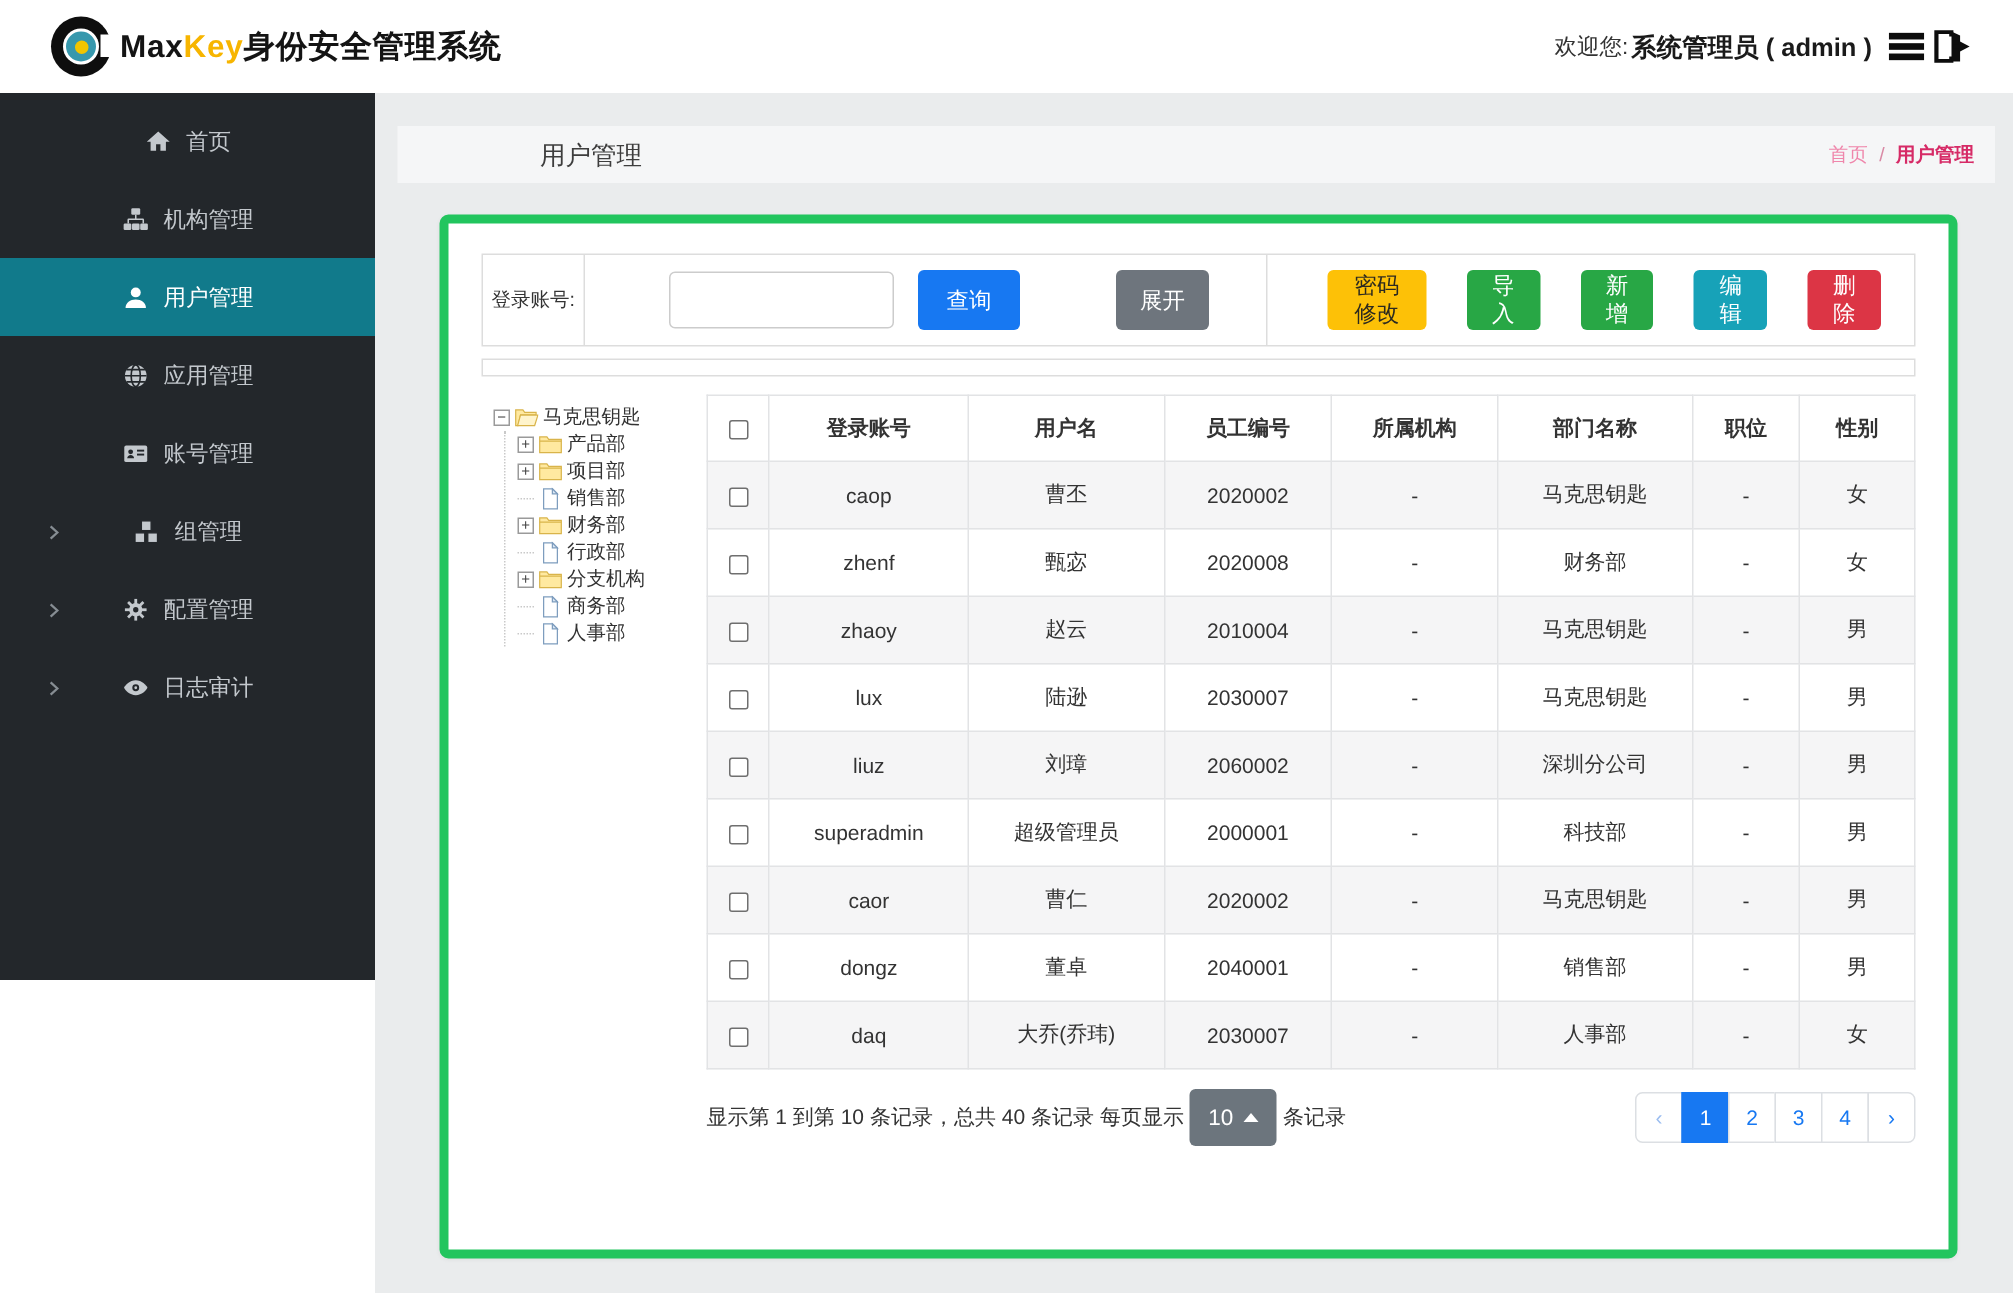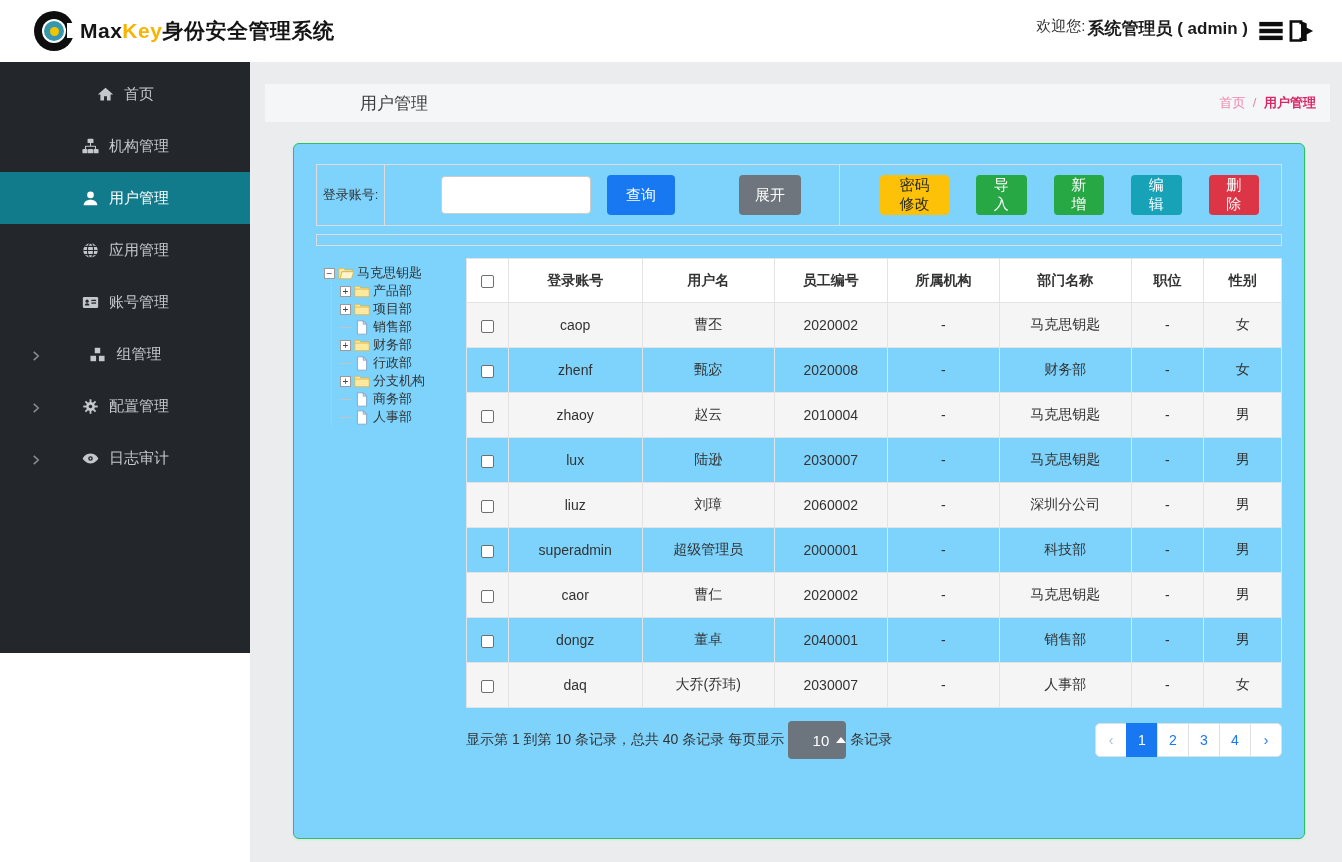--- a/index.html
+++ b/index.html
@@ -13,21 +13,21 @@
   .logo { width:40px; height:40px; position:relative; }
   .logo .outer { position:absolute; inset:0; border-radius:50%; background:#0e0e0e; }
   .logo .notch { position:absolute; right:-4px; top:12px; width:11px; height:15px; background:#fff; }
   .logo .ring { position:absolute; left:8px; top:8px; width:24px; height:24px; border-radius:50%;
     background:#fff; display:flex; align-items:center; justify-content:center; }
   .logo .teal { width:20px; height:20px; border-radius:50%; background:#3798ad;
     display:flex; align-items:center; justify-content:center; }
   .logo .dot { width:9px; height:9px; border-radius:50%; background:#f2c500; }
   .brand-text { font-size:21px; font-weight:bold; color:#141414; letter-spacing:.5px; }
   .brand-text .key { color:#f7b500; }
-  .nav-right { display:flex; align-items:flex-start; }
+  .nav-right { display:flex; align-items:center; }
   .welcome { font-size:15px; color:#333; margin-right:2px; }
   .username { font-size:17px; font-weight:bold; color:#1a1a1a; margin-right:8px; }
   .nav-ic { width:30px; height:28px; color:#0d0d0d; display:flex; align-items:center; justify-content:center; cursor:pointer; }
   .nav-ic svg { width:28px; height:26px; }
 
   
   .sidebar { position:fixed; left:0; top:62px; width:250px; height:591px;
     background:#23272b; padding-top:6px; }
   .side-item { position:relative; height:52px; display:flex; align-items:center;
     justify-content:center; gap:10px; color:#c3c8cd; font-size:15px; cursor:pointer; }
@@ -41,22 +41,22 @@
   
   .main { position:fixed; left:250px; top:62px; right:0; bottom:0; background:#eaeced; }
   .pagebar { position:absolute; left:15px; right:12px; top:22px; height:38px; background:#f5f6f7;
     display:flex; align-items:center; justify-content:space-between; padding:0 14px 0 95px; }
   .page-title { font-size:17px; color:#3d3d3d; }
   .breadcrumb { font-size:13px; }
   .breadcrumb .home { color:#ef86ab; cursor:pointer; text-decoration:none; }
   .breadcrumb .sep { color:#d98aa5; margin:0 4px; }
   .breadcrumb .current { color:#d62a66; font-weight:bold; }
 
-  .card { position:absolute; left:43px; right:37px; top:81px; bottom:23px; background:#7dd3fc;
-    border:1px solid #22c55e; border-radius:6px; box-shadow:0 1px 3px rgba(0,0,0,.05);
+  .card { position:absolute; left:43px; right:37px; top:81px; bottom:23px; background:#ffffff;
+    border:6px solid #22c55e; border-radius:6px; box-shadow:0 1px 3px rgba(0,0,0,.05);
     padding:20px 22px; }
 
   
   .filterbox { border:1px solid #ddd; display:flex; align-items:stretch; height:62px; }
   .f-label { width:68px; border-right:1px solid #ddd; display:flex; align-items:center;
     justify-content:center; font-size:13px; color:#333; }
   .f-mid { width:455px; border-right:1px solid #ddd; display:flex; align-items:center;
     gap:16px; padding-left:56px; }
   .f-input { width:150px; height:38px; border:1px solid #ccc; border-radius:4px; padding:0 8px;
     font-size:14px; outline:none; }
@@ -89,21 +89,21 @@
   table.users th { height:44px; font-weight:bold; background:#fff; }
   table.users td { height:45px; }
   table.users tbody tr:nth-child(odd) td { background:#f5f5f6; }
   .cb { display:inline-block; width:13px; height:13px; border:1px solid #6f6f6f;
     border-radius:2px; background:#fff; vertical-align:middle; cursor:pointer; }
 
   
   .tfooter { margin-top:13px; display:flex; align-items:center; justify-content:space-between; }
   .tf-left { display:flex; align-items:center; font-size:14px; color:#333; gap:4px; }
   .page-size { width:58px; height:38px; background:#6c757d; border-radius:4px; color:#fff;
-    display:flex; align-items:center; justify-content:flex-end; gap:7px; font-size:15px; cursor:pointer; }
+    display:flex; align-items:center; justify-content:center; gap:7px; font-size:15px; cursor:pointer; }
   .caret-up { width:0; height:0; border-left:5px solid transparent; border-right:5px solid transparent;
     border-bottom:6px solid #fff; }
   .pagination { display:flex; }
   .pg { min-width:32px; height:34px; border:1px solid #dcdfe3; margin-left:-1px; background:#fff;
     color:#1778f2; font-size:14px; display:flex; align-items:center; justify-content:center;
     cursor:pointer; padding:0 6px; }
   .pg.first { border-radius:5px 0 0 5px; margin-left:0; }
   .pg.last { border-radius:0 5px 5px 0; }
   .pg.active { background:#1778f2; border-color:#1778f2; color:#fff; }
   .pg.prev { color:#9bbdf0; }

